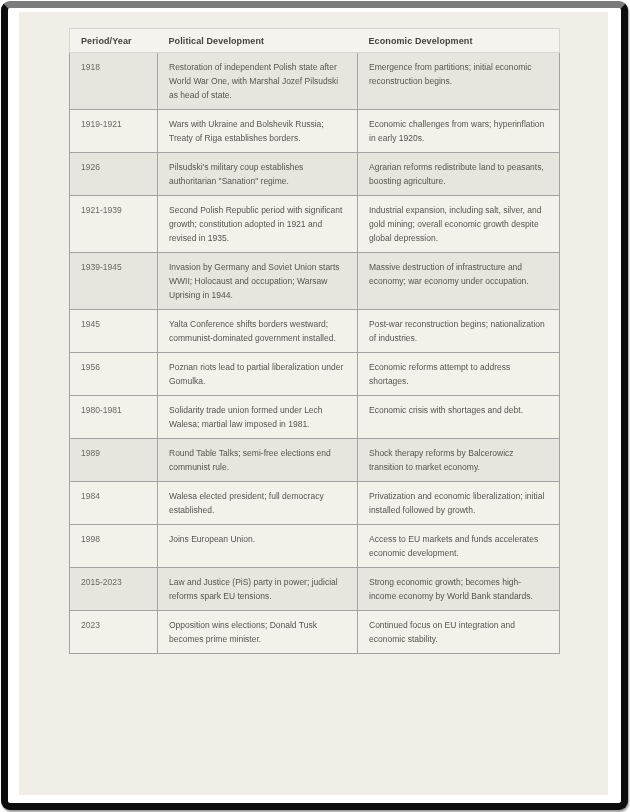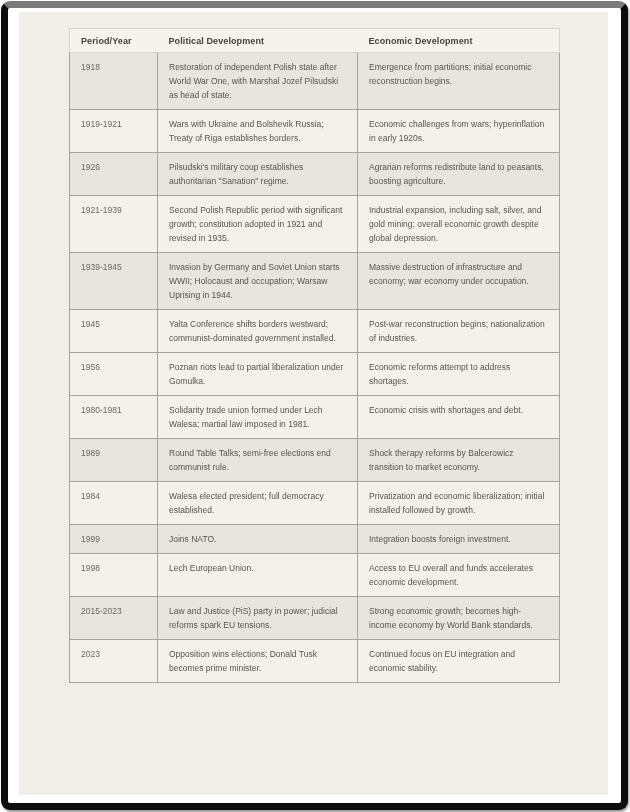--- a/index.html
+++ b/index.html
@@ -115,29 +115,24 @@
           <tr class="shaded">
             <td class="col0">1989</td>
             <td class="col1">Round Table Talks; semi-free elections end communist rule.</td>
             <td class="col2">Shock therapy reforms by Balcerowicz transition to market economy.</td>
           </tr>
           <tr>
             <td class="col0">1984</td>
             <td class="col1">Walesa elected president; full democracy established.</td>
             <td class="col2">Privatization and economic liberalization; initial installed followed by growth.</td>
           </tr>
-          <tr class="shaded">
-            <td class="col0">1999</td>
-            <td class="col1">Joins NATO.</td>
-            <td class="col2">Integration boosts foreign investment.</td>
-          </tr>
           <tr>
             <td class="col0">1998</td>
-            <td class="col1">Lech European Union.</td>
-            <td class="col2">Access to EU overall and funds accelerates economic development.</td>
+            <td class="col1">Joins European Union.</td>
+            <td class="col2">Access to EU markets and funds accelerates economic development.</td>
           </tr>
           <tr class="shaded">
             <td class="col0">2015-2023</td>
             <td class="col1">Law and Justice (PiS) party in power; judicial reforms spark EU tensions.</td>
             <td class="col2">Strong economic growth; becomes high-income economy by World Bank standards.</td>
           </tr>
           <tr>
             <td class="col0">2023</td>
             <td class="col1">Opposition wins elections; Donald Tusk becomes prime minister.</td>
             <td class="col2">Continued focus on EU integration and economic stability.</td>

